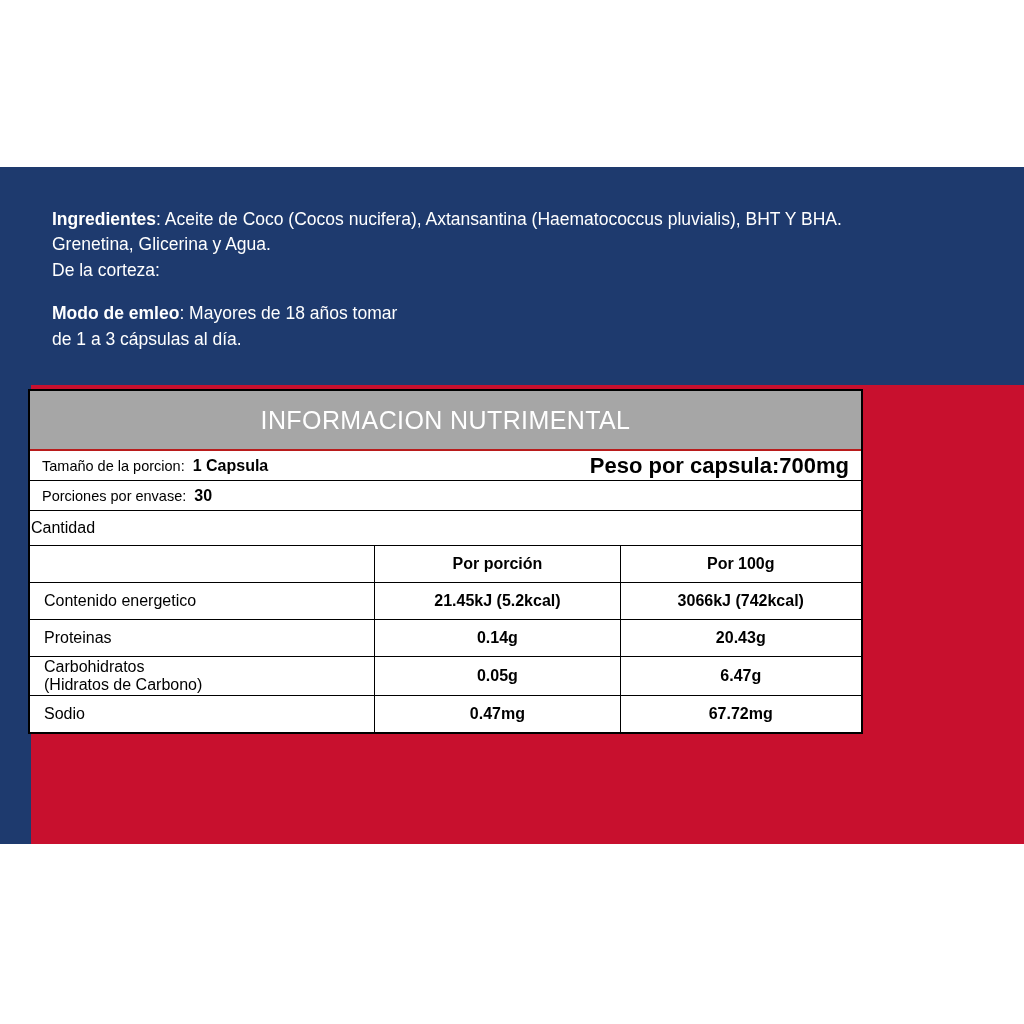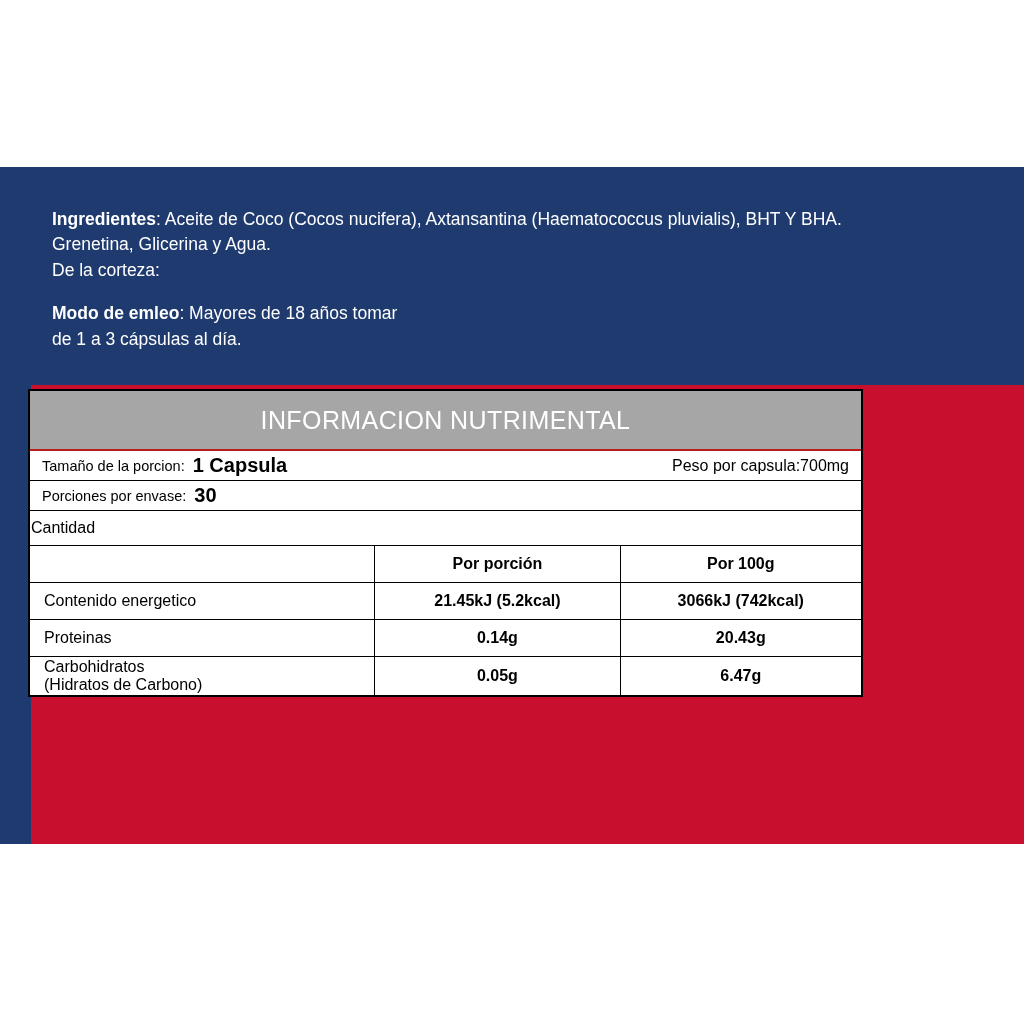--- a/index.html
+++ b/index.html
@@ -85,25 +85,25 @@
   .row-line {
     display: flex;
     align-items: center;
     border-bottom: 1.5px solid #000000;
     height: 30px;
     box-sizing: border-box;
     padding: 0 12px;
     font-size: 15px;
   }
   .row-line .lbl { font-size: 14.5px; }
-  .row-line .val { font-weight: bold; font-size: 20px; margin-left: 8px; }
+  .row-line .val { font-weight: bold; font-size: 16px; margin-left: 8px; }
   .row-line .right {
     margin-left: auto;
-    font-weight: normal;
-    font-size: 16px;
+    font-weight: bold;
+    font-size: 22px;
   }
   table.grid {
     width: 100%;
     border-collapse: collapse;
     table-layout: fixed;
   }
   table.grid td {
     border: 1.5px solid #000000;
     height: 37px;
     font-size: 16px;
@@ -200,18 +200,23 @@
         <td class="c-val">20.43g</td>
       </tr>
       <tr>
         <td class="c-label">
           <span>Carbohidratos</span>
           <span class="sub">(Hidratos de Carbono)</span>
         </td>
         <td class="c-val">0.05g</td>
         <td class="c-val">6.47g</td>
       </tr>
+      <tr>
+        <td class="c-label">Sodio</td>
+        <td class="c-val">0.47mg</td>
+        <td class="c-val">67.72mg</td>
+      </tr>
     </tbody>
       </table>
 
   </div>
 
 </div>
 
 </body></html>

